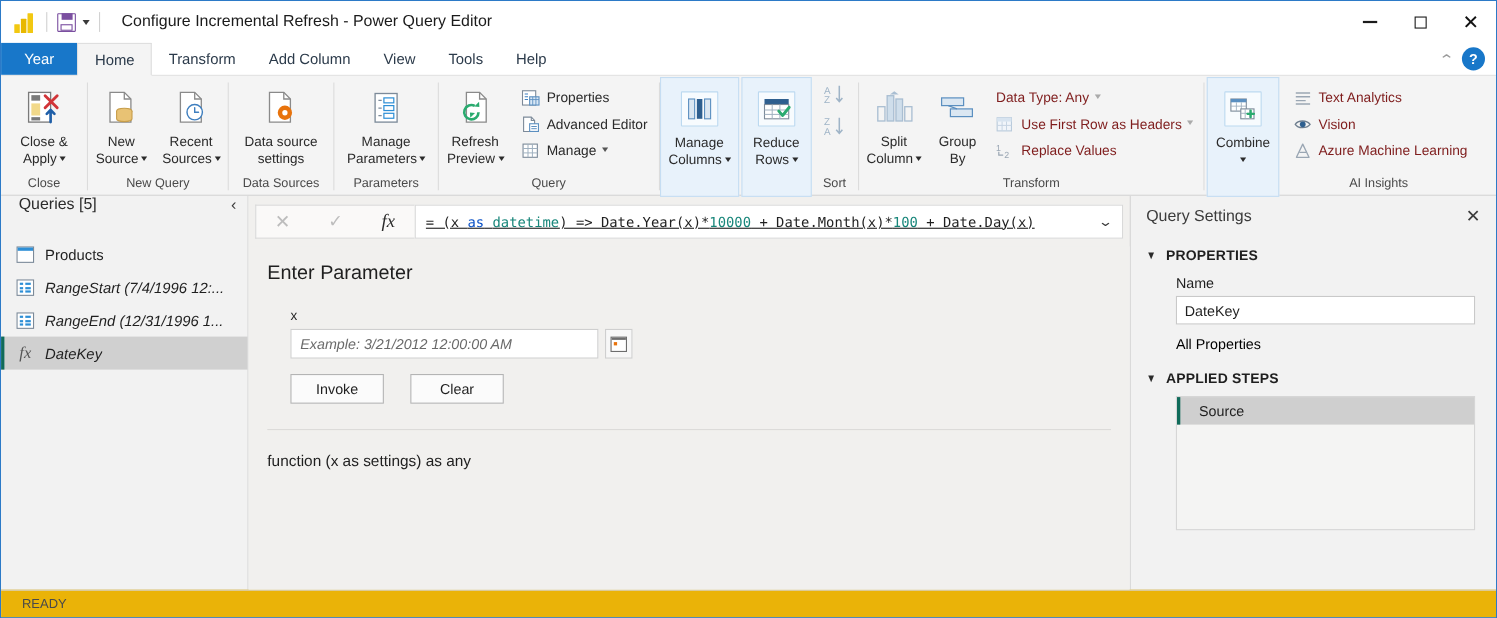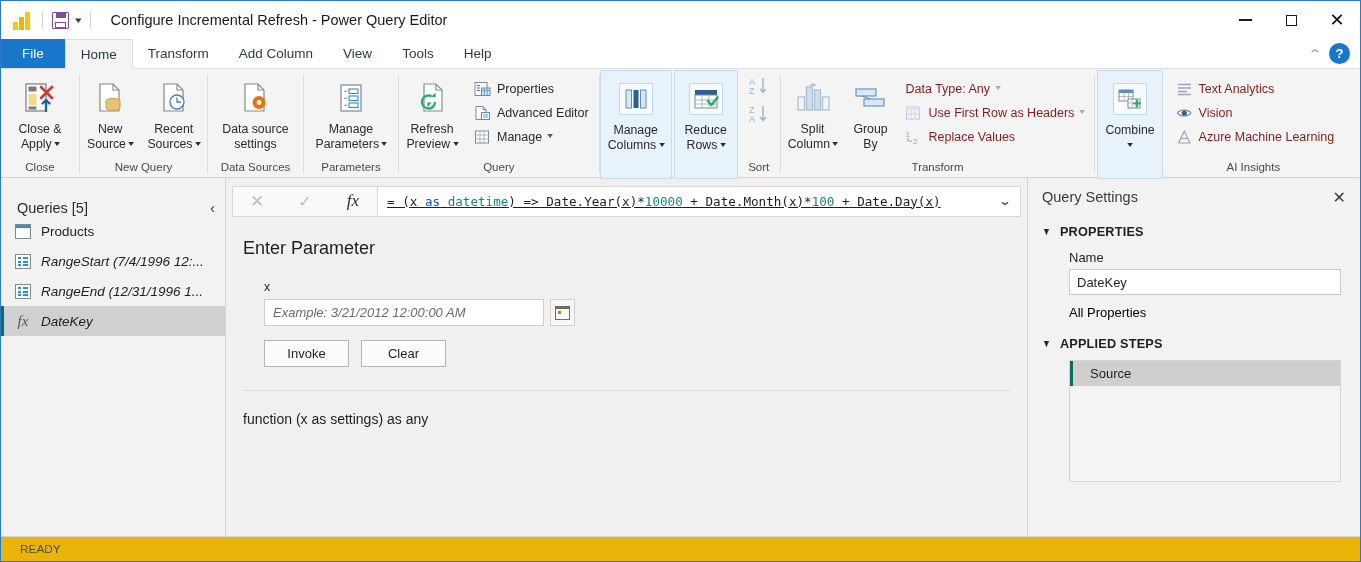--- a/index.html
+++ b/index.html
@@ -148,21 +148,21 @@
   .bodyrow { flex: 1 1 auto; display: flex; min-height: 0; }
 
   
   .queries {
     flex: 0 0 225px; width: 225px;
     background: #f2f2f2;
     border-right: 1px solid #d4d4d4;
     display: flex; flex-direction: column;
   }
   .q-head {
-    height: 38px; display: flex; align-items: flex-end;
+    height: 38px; display: flex; align-items: flex-start;
     padding: 0 10px 0 16px;
   }
   .q-head .t { font-size: 14.5px; color: #2b2b2b; }
   .q-head .chev { margin-left: auto; color: #3c3c3c; font-size: 15px; }
   .q-item {
     height: 30px; display: flex; align-items: center; gap: 10px;
     padding-left: 14px; font-size: 13.5px; color: #1f1f1f;
     position: relative;
   }
   .q-item.sel { background: #d0d0d0; }
@@ -226,21 +226,21 @@
     padding: 0 8px;
   }
   .ep-input::placeholder { color:#6a6a6a; font-style: italic; opacity:1; }
   .cal-btn {
     width: 25px; height: 27px; border: 1px solid #cfcfcf; background: #f7f7f7;
     display: flex; align-items: center; justify-content: center;
   }
   .cal-ic { width:15px;height:14px;border:1.3px solid #6d6d6d;background:#fff;position:relative;}
   .cal-ic::before{content:'';position:absolute;left:0;right:0;top:0;height:2.6px;background:#6d6d6d;}
   .cal-ic::after{content:'';position:absolute;left:2px;top:4px;width:3px;height:3px;background:#e8730c;}
-  .ep-btns { display:flex; gap: 12px; margin-top: 14px; }
+  .ep-btns { display:flex; gap: 24px; margin-top: 14px; }
   .ep-btn {
     min-width: 85px; height: 27px; border: 1px solid #b4b4b4; background: #fbfbfb;
     font-size: 13px; color: #1f1f1f; font-family:"Liberation Sans",sans-serif;
     display:flex;align-items:center;justify-content:center;
   }
   .hr { height:1px; background:#dcdbd9; margin: 23px 17px 0 0; }
   .fsig { font-size: 14px; color: #1f1f1f; margin-top: 20px; }
 
   
   .qsettings {
@@ -311,21 +311,21 @@
       <div class="win-btn">
           <span class="wb-max"></span>
         </div>
       <div class="win-btn close">
           <span class="wb-close">✕</span>
         </div>
     </div>
   </div>
 
   <div class="tabstrip">
-    <div class="tab file">File</div>
+    <div class="tab file">Year</div>
     <div class="tab active">Home</div>
     <div class="tab">Transform</div>
     <div class="tab">Add Column</div>
     <div class="tab">View</div>
     <div class="tab">Tools</div>
     <div class="tab">Help</div>
     <div class="tabstrip-right">
       <div class="collapse-caret">⌃</div>
       <div class="help-btn">?</div>
     </div>

